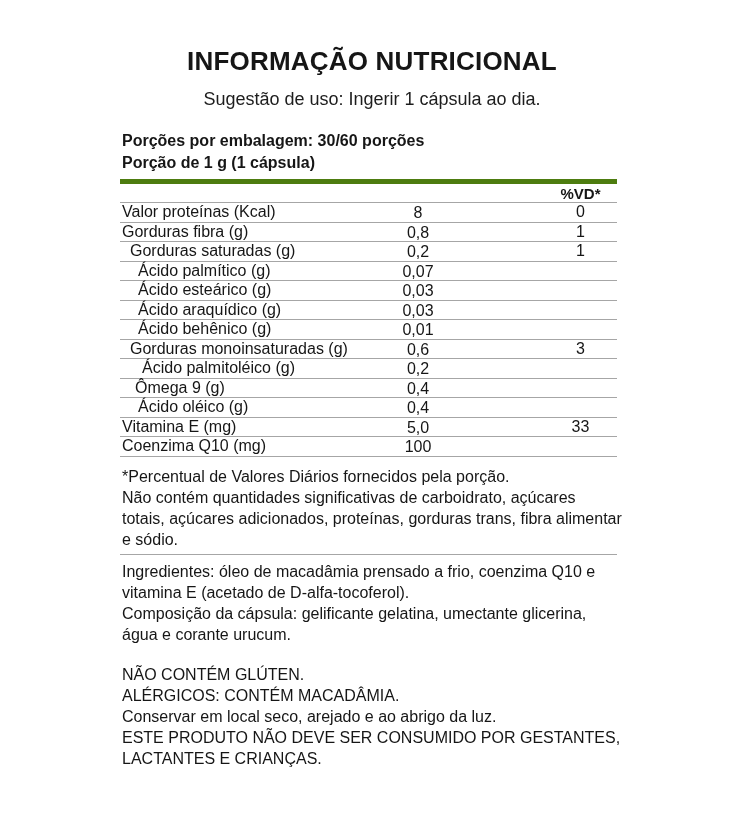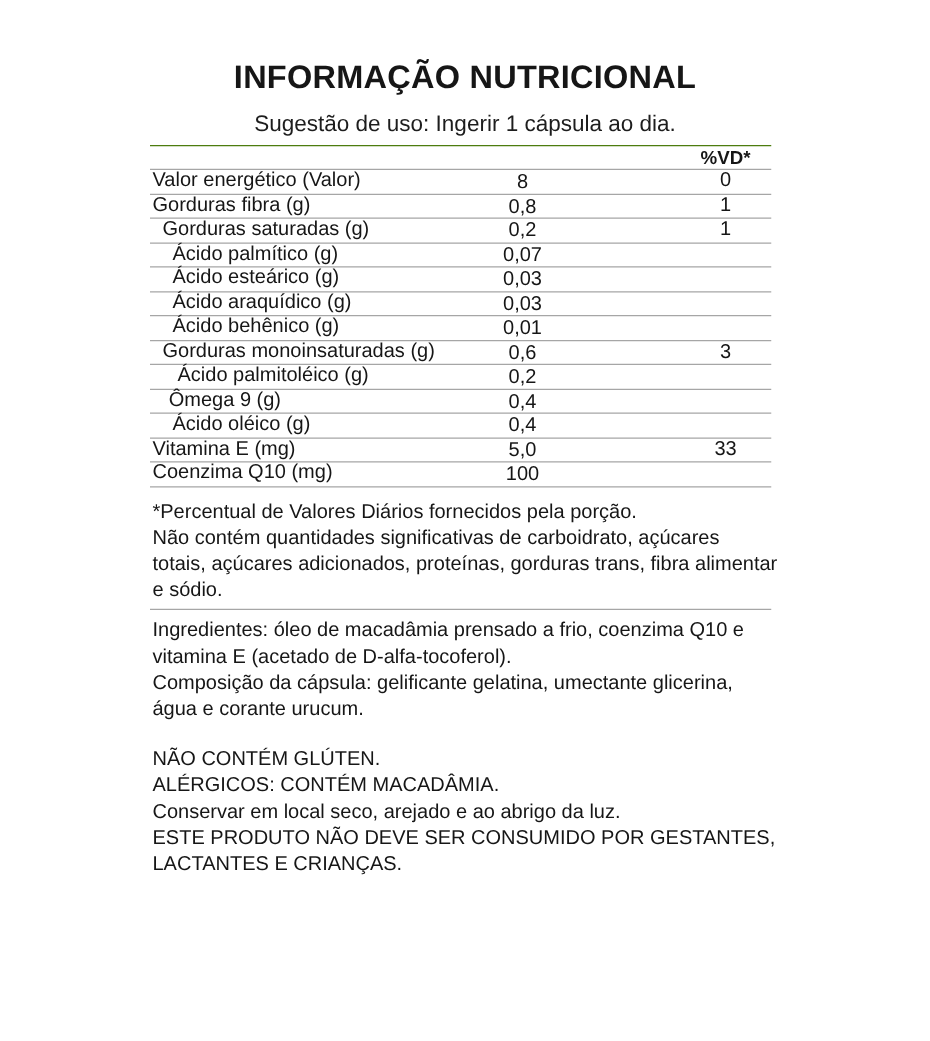--- a/index.html
+++ b/index.html
@@ -32,21 +32,21 @@
   .servings {
     margin: 20px 0 0 122px;
     font-size: 16px;
     font-weight: 700;
     line-height: 21.5px;
   }
 
   .n-table {
     width: 497px;
     margin: 6px 0 0 120px;
-    border-top: 1px solid #4d7c0f;
+    border-top: 5px solid #4d7c0f;
     font-size: 16px;
     text-decoration: underline;
   }
   .t-head {
     position: relative;
     height: 19px;
     border-bottom: 1px solid #a6a6a6;
   }
   .t-head .dv-h {
     position: absolute;
@@ -107,28 +107,32 @@
   .bold { font-weight: 400; }
 </style>
 </head>
 <body>
 
 <div class="sheet">
 
   <div class="title">INFORMAÇÃO NUTRICIONAL</div>
   <div class="subtitle">Sugestão de uso: Ingerir 1 cápsula ao dia.</div>
 
+  <div class="servings">
+    <div>Porções por embalagem: 30/60 porções</div>
+    <div>Porção de 1 g (1 cápsula)</div>
+  </div>
 
   <div class="n-table">
     <div class="t-head">
       <span class="dv-h">%VD*</span>
     </div>
     <div id="rows">
         <div class="t-row">
-          <span class="lbl" style="padding-left: 0px;">Valor energético (Valor)</span>
+          <span class="lbl" style="padding-left: 0px;">Valor proteínas (Kcal)</span>
           <span class="amt">8</span>
           <span class="dv">0</span>
         </div>
         <div class="t-row">
           <span class="lbl" style="padding-left: 0px;">Gorduras fibra (g)</span>
           <span class="amt">0,8</span>
           <span class="dv">1</span>
         </div>
         <div class="t-row">
           <span class="lbl" style="padding-left: 8px;">Gorduras saturadas (g)</span>

